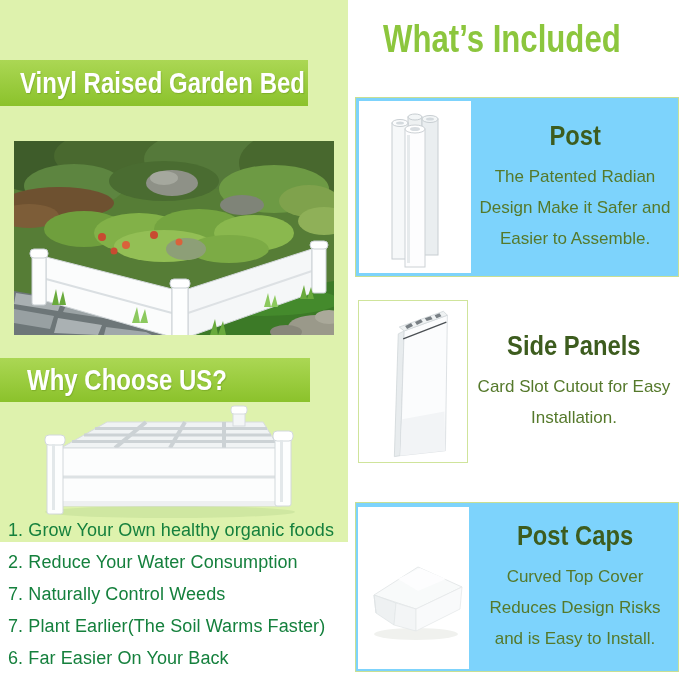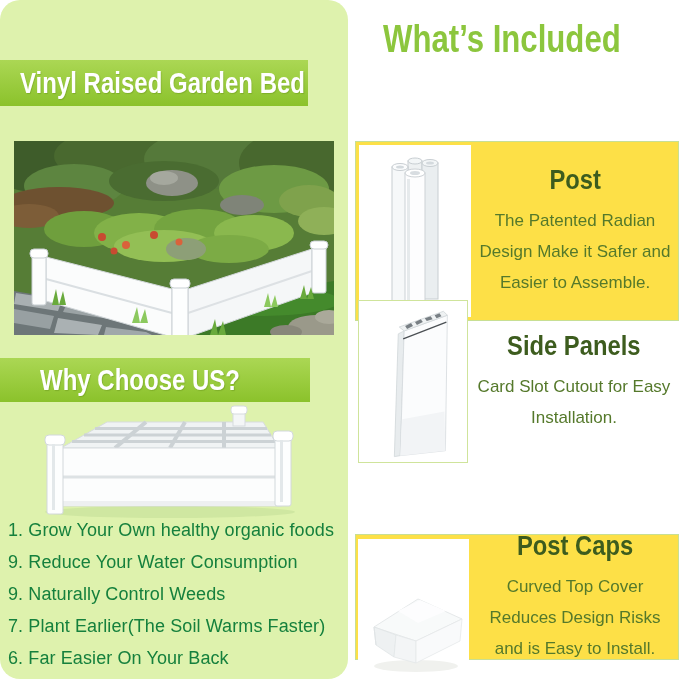--- a/index.html
+++ b/index.html
@@ -2,44 +2,44 @@
 <html><head>
 <meta charset="utf-8">
 <style>
   * { margin:0; padding:0; box-sizing:border-box; }
   html,body { background:#fff; }
   .canvas {
     position:relative; width:679px; height:679px; background:#ffffff;
     font-family:"Liberation Sans", sans-serif; overflow:hidden;
   }
   
-  .left-panel { position:absolute; left:0; top:0; width:348px; height:679px; background:#def2ad;border-radius:20px; }
+  .left-panel { position:absolute; left:0; top:0; width:348px; height:542px; background:#def2ad; }
   .badge {
     position:absolute; left:0; display:flex; align-items:center;
     background:linear-gradient(180deg,#abd754 0%, #8bc22b 100%);
     color:#fff; font-weight:700; white-space:nowrap;
   }
   .badge .cond { display:inline-block; transform:scaleX(0.80); transform-origin:left center;
     text-shadow:1px 1px 1px rgba(90,130,20,.35); }
   .badge1 { top:60px; width:308px; height:46px; font-size:30px; padding-left:20px; }
-  .badge2 { top:358px; width:310px; height:44px; font-size:30px; padding-left:40px; }
+  .badge2 { top:358px; width:310px; height:44px; font-size:30px; padding-left:27px; }
   .photo { position:absolute; left:14px; top:141px; width:320px; height:194px; }
   .illustration { position:absolute; left:25px; top:404px; width:280px; height:116px; }
   .benefits { position:absolute; left:8px; top:514px; width:338px; list-style:none; }
   .benefits li { font-size:18px; line-height:32px; color:#15803d; letter-spacing:.1px; }
   
   .title {
     position:absolute; left:383px; top:18px; color:#8cc63d; font-size:38px; font-weight:700;
     white-space:nowrap; display:inline-block; transform:scaleX(0.82); transform-origin:left top;
   }
   .card { position:absolute; left:355px; width:324px; }
-  .card-green { background:#fde047; border:1px solid #c8df93;margin-top:44px; }
+  .card-green { background:#7dd3fc; border:1px solid #c8df93; }
   .card1 { top:97px;  height:180px; }
   .card2 { top:300px; height:163px; }
-  .card3 { top:490px; height:126px; }
+  .card3 { top:502px; height:170px; }
   .imgbox { position:absolute; background:#ffffff; }
   .card1 .imgbox { left:3px; top:3px; width:112px; height:172px; }
   .card2 .imgbox { left:3px; top:0;  width:110px; height:163px; border:1px solid #cfe49b; }
   .card3 .imgbox { left:2px; top:4px; width:111px; height:162px; }
   .cardtext {
     position:absolute; left:118px; top:0; bottom:0; width:202px;
     display:flex; flex-direction:column; align-items:center; justify-content:center;
   }
   .cardtext h2 { color:#3d5c1e; font-size:27px; font-weight:700; margin-bottom:9px; white-space:nowrap;
     display:inline-block; transform:scaleX(0.88); }
@@ -148,22 +148,22 @@
         <rect x="20" y="31" width="20" height="10" rx="4" fill="#ffffff" stroke="#d2d8db"></rect>
         <rect x="27" y="40" width="3" height="66" fill="#e3e8ea"></rect>
         <rect x="250" y="32" width="16" height="70" rx="2" fill="#fdfefe" stroke="#d2d8db"></rect>
         <rect x="248" y="27" width="20" height="10" rx="4" fill="#ffffff" stroke="#d2d8db"></rect>
         <rect x="255" y="36" width="3" height="62" fill="#e3e8ea"></rect>
       </svg>
     </div>
 
     <ul class="benefits">
       <li>1. Grow Your Own healthy organic foods</li>
-      <li>9. Reduce Your Water Consumption</li>
-      <li>9. Naturally Control Weeds</li>
+      <li>2. Reduce Your Water Consumption</li>
+      <li>7. Naturally Control Weeds</li>
       <li>7. Plant Earlier(The Soil Warms Faster)</li>
       <li>6. Far Easier On Your Back</li>
     </ul>
   </aside>
 
   <main>
     <h1 class="title">What’s Included</h1>
 
     <section class="card card1 card-green">
       <div class="imgbox">

